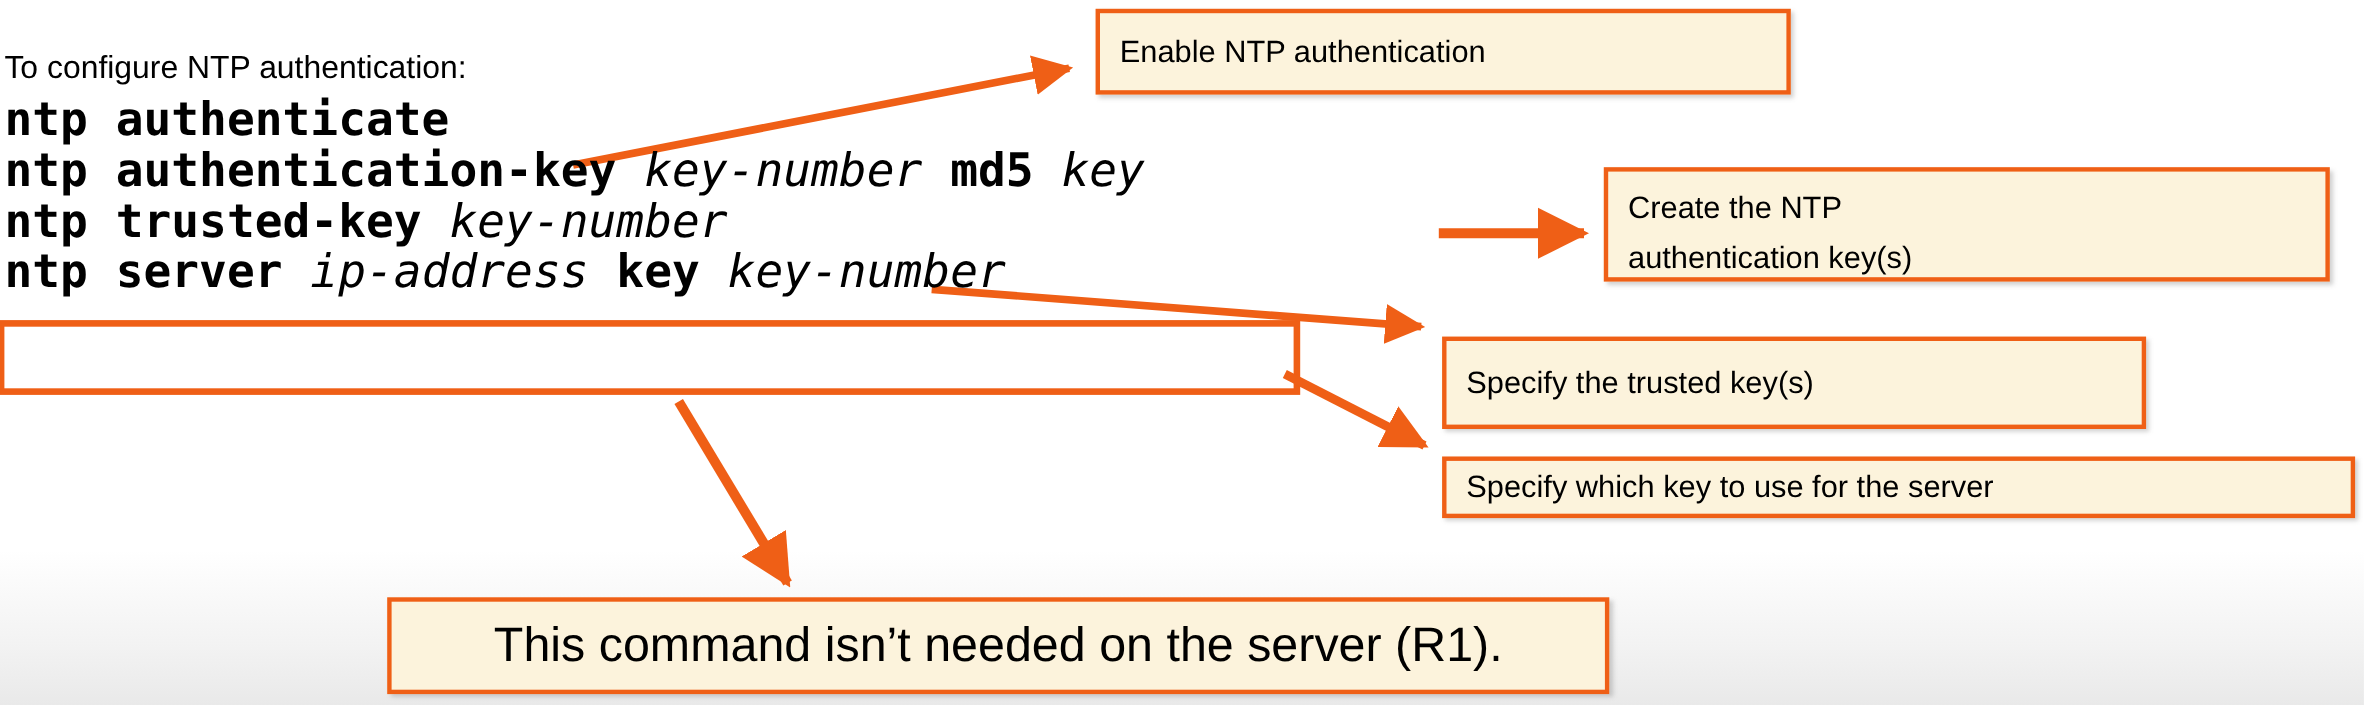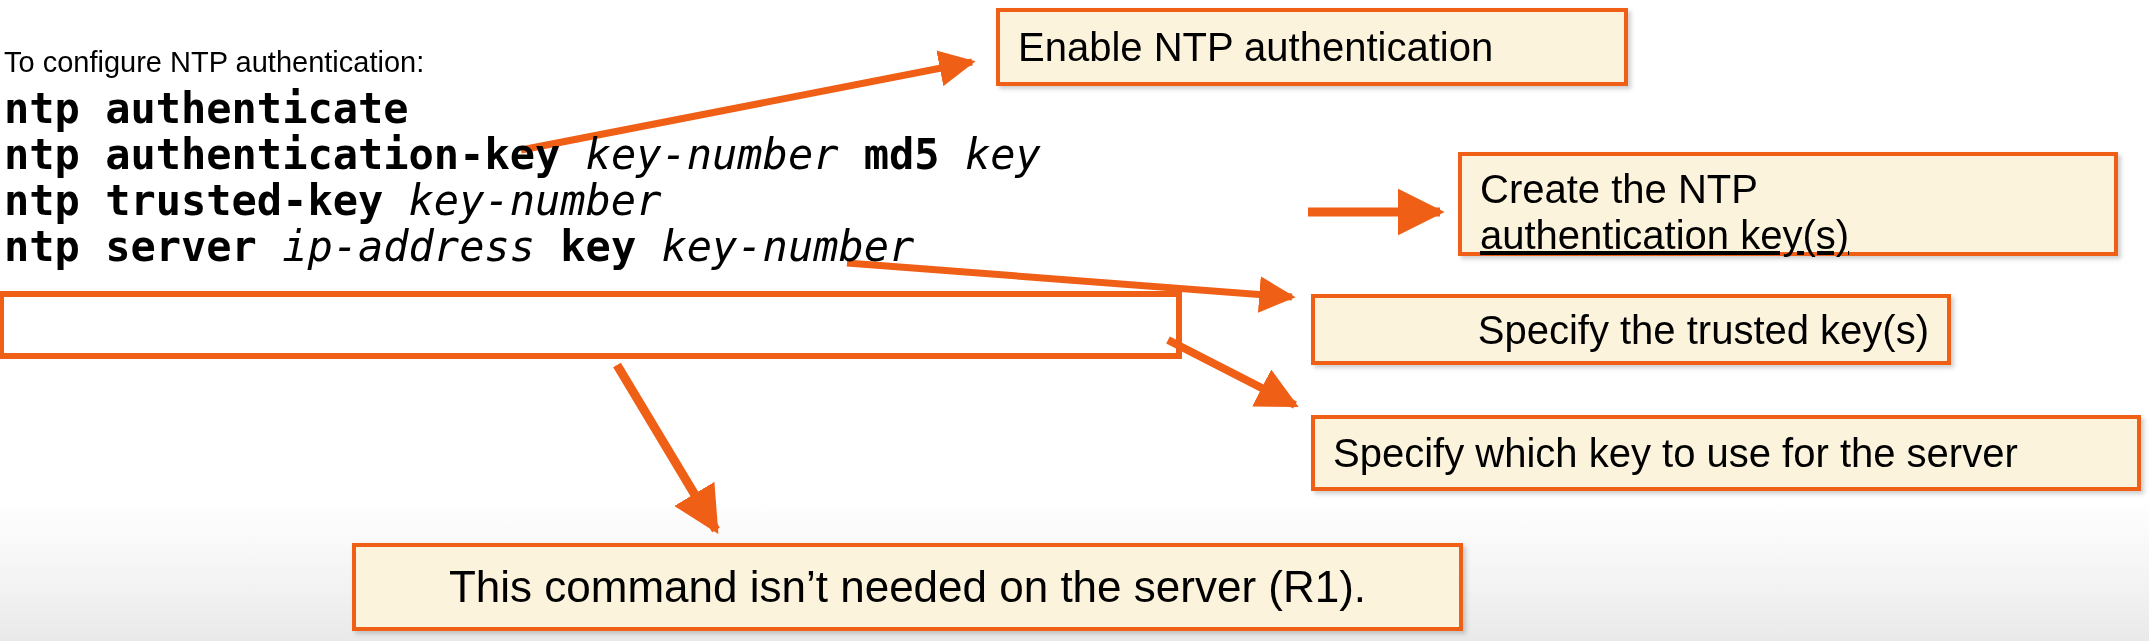--- a/index.html
+++ b/index.html
@@ -52,35 +52,35 @@
   .cmd-3 { top: 178px; }
   .cmd-4 { top: 224px; }
 
   
   .callout {
     position: absolute;
     box-sizing: border-box;
     background: #fcf3dc;
     border: 4px solid #ef5f16;
     font-family: "Liberation Sans", sans-serif;
-    font-size: 40px;
+    font-size: 28px;
     line-height: 46px;
     color: #000000;
     display: flex;
     align-items: center;
     padding: 6px 18px;
     box-shadow: 3px 3px 4px rgba(120,120,120,0.35);
   }
   .callout .txt { display: block; }
-  .callout .txt .l2 { display: block; text-decoration: underline; }
+  .callout .txt .l2 { display: block; }
 
   #callout-enable      { left: 996px;  top: 8px;   width: 632px; height: 78px; }
   #callout-create      { left: 1458px; top: 152px; width: 660px; height: 104px; align-items: flex-start; padding-top: 10px; }
-  #callout-trusted     { left: 1311px; top: 294px; width: 640px; height: 71px; justify-content: flex-end; }
-  #callout-which       { left: 1311px; top: 415px; width: 830px; height: 76px; }
+  #callout-trusted     { left: 1311px; top: 306px; width: 640px; height: 84px; }
+  #callout-which       { left: 1311px; top: 415px; width: 830px; height: 56px; }
   #callout-notneeded   { left: 352px;  top: 543px; width: 1111px; height: 88px;
                          justify-content: center; font-size: 44px; }
 </style>
 </head>
 <body>
 
 <div id="slide">
 
   <svg id="overlay" viewBox="0 0 2149 641" xmlns="http://www.w3.org/2000/svg">
     <defs>

